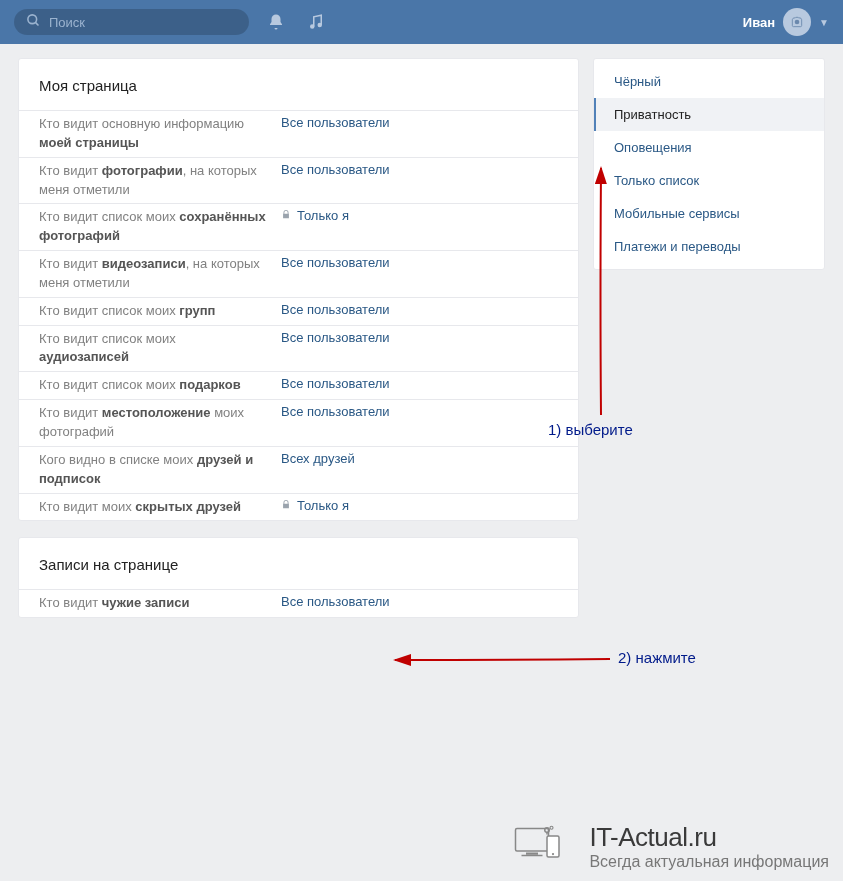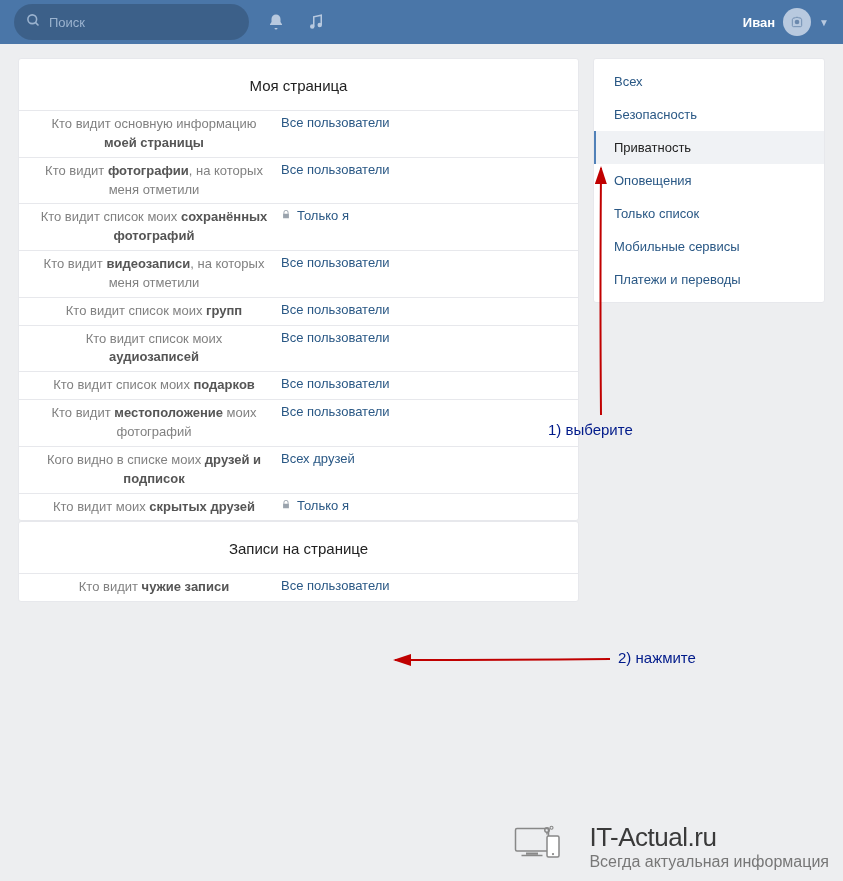--- a/index.html
+++ b/index.html
@@ -19,21 +19,21 @@
     display: flex;
     align-items: center;
     padding: 0 14px;
     gap: 14px;
   }
   .search-wrap {
     display: flex;
     align-items: center;
     background: rgba(0,0,0,0.18);
     border-radius: 18px;
-    height: 36px;
+    height: 26px;
     width: 235px;
     padding: 0 12px;
     color: #9bb3cf;
     gap: 8px;
   }
   .search-wrap input {
     background: transparent;
     border: none;
     outline: none;
     color: #cbd9e8;
@@ -45,21 +45,21 @@
   .top-spacer { flex: 1; }
   .user-area { display:flex; align-items:center; gap:8px; color:#fff; font-size:13px; font-weight:700;}
   .avatar { width:28px; height:28px; border-radius:50%; background:#b8c9df; display:flex; align-items:center; justify-content:center; color:#6a88ad;}
   .chev { color:#b8c9df; font-size:10px;}
   .content {
     display:flex;
     padding: 14px 18px;
     gap: 14px;
     align-items:flex-start;
   }
-  .main-col { flex:1; display:flex; flex-direction:column; text-align:center;}
+  .main-col { flex:1; display:flex; flex-direction:column; gap:16px;}
   .panel {
     background:#fff;
     border:1px solid #e7e8ec;
     border-radius:3px;
   }
   .panel-header {
     padding: 18px 20px 16px;
     font-size: 15px;
     color:#222;
   }
@@ -246,22 +246,21 @@
             <div class="setting-value">
               <span>Все пользователи</span>
             </div>
           </div>
         </div>
     </div>
   </div>
 
   <div class="side-col">
     <div class="side-panel" id="side-list">
-        <div class="side-item">Всех</div>
-        <div class="side-item">Безопасность</div>
+        <div class="side-item">Чёрный</div>
         <div class="side-item active">Приватность</div>
         <div class="side-item">Оповещения</div>
         <div class="side-item">Только список</div>
         <div class="side-item">Мобильные сервисы</div>
         <div class="side-item">Платежи и переводы</div>
       </div>
   </div>
 </div>
 
 <div class="annotation" style="left:548px; top:421px;">1) выберите</div>

